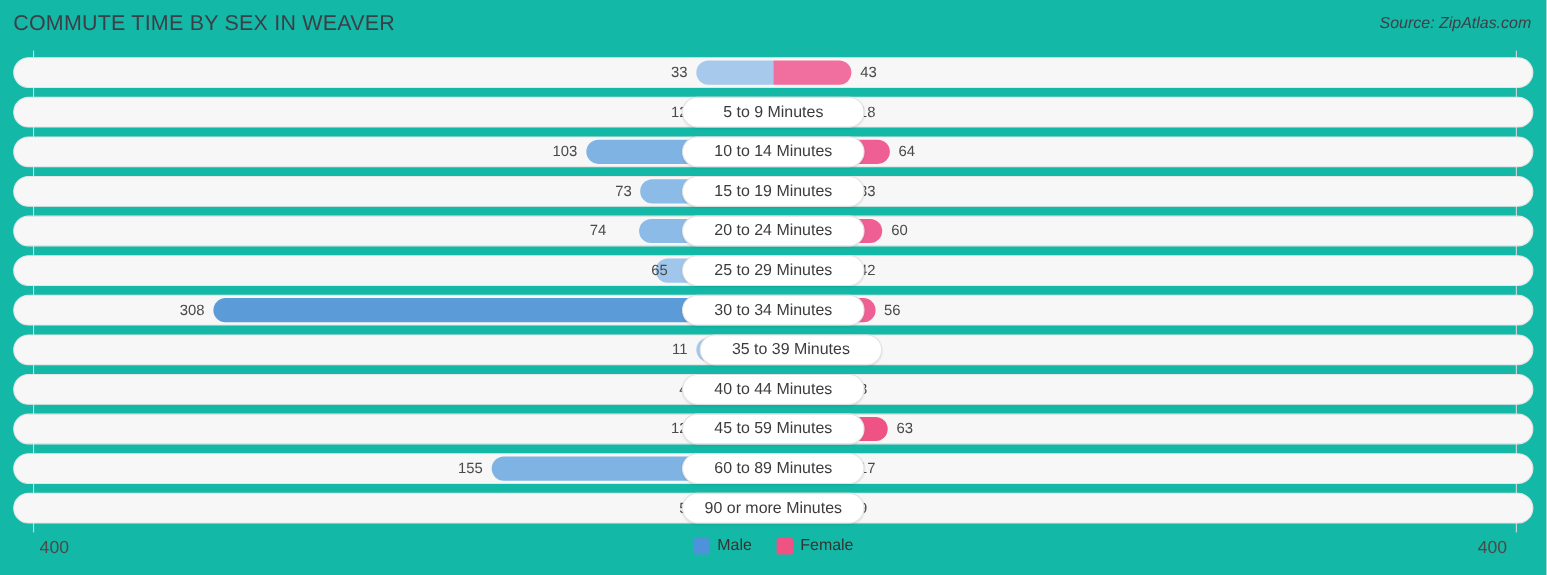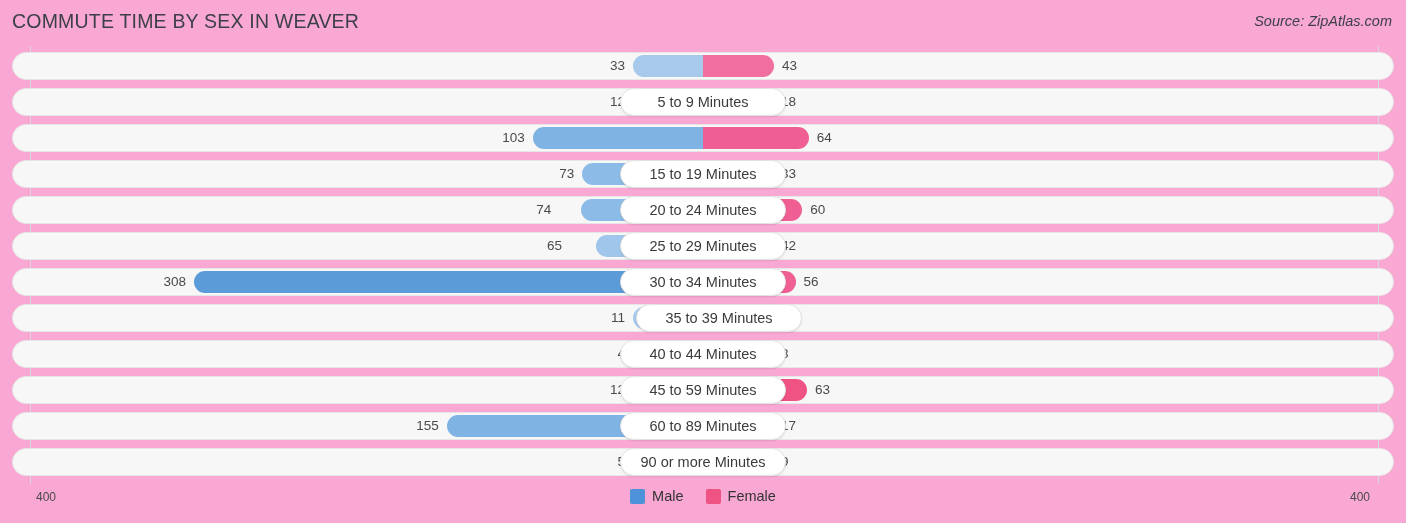--- a/index.html
+++ b/index.html
@@ -4,21 +4,21 @@
 <style>
   * { box-sizing: border-box; }
   html, body {
     margin: 0; padding: 0;
     width: 1406px; height: 523px;
     background: #ffffff;
     font-family: "Liberation Sans", sans-serif;
     overflow: hidden;
   }
 
-  #app { position: relative; width: 1406px; height: 523px; background: #f9a8d4; }
+  #app { position: relative; width: 1406px; height: 523px; background: #14b8a6; }
 
   
   .hdr { position: absolute; top: 0; left: 0; width: 1406px; height: 46px; }
   .title {
     position: absolute; left: 12px; top: 10px;
     font-size: 19.5px; color: #3c3f47; letter-spacing: .2px;
     white-space: nowrap;
   }
   .source {
     position: absolute; right: 14px; top: 13px;
@@ -68,21 +68,21 @@
     border-radius: 14px;
     display: flex; align-items: center; justify-content: center;
     box-shadow: 0 1px 2px rgba(0,0,0,.10);
     z-index: 4;
   }
   .cap span { font-size: 14.5px; color: #3b3b3b; white-space: nowrap; }
 
   
   .footer { position: absolute; left: 0; top: 484px; width: 1406px; height: 39px; }
   .axis-lab {
-    position: absolute; top: 6px; font-size: 12px; color: #4a4a4a;
+    position: absolute; top: 6px; font-size: 16px; color: #4a4a4a;
   }
   .axis-lab.l { left: 36px; }
   .axis-lab.r { right: 36px; }
 
   .legend {
     position: absolute; left: 0; top: 4px; width: 1406px;
     display: flex; align-items: center; justify-content: center; gap: 22px;
   }
   .lg-item { display: flex; align-items: center; gap: 7px; }
   .sw { width: 15px; height: 15px; border-radius: 2px; }
@@ -117,20 +117,23 @@
         <div class="cap" style="left: 608px; width: 166px;">
           <span>5 to 9 Minutes</span>
         </div>
       </div>
       <div class="row" style="top: 76px;">
         <div class="track"></div>
         <div class="bar male" style="left: 520.793px; width: 170.208px; background: rgb(126, 179, 228);"></div>
         <div class="bar female" style="left: 691px; width: 105.76px; background: rgb(239, 95, 147);"></div>
         <div class="val left" style="left: 454.793px; width: 58px;">103</div>
         <div class="val right" style="left: 804.76px;">64</div>
+        <div class="cap" style="left: 608px; width: 166px;">
+          <span>10 to 14 Minutes</span>
+        </div>
       </div>
       <div class="row" style="top: 112px;">
         <div class="track"></div>
         <div class="bar male" style="left: 570.367px; width: 120.632px; background: rgb(140, 187, 232);"></div>
         <div class="bar female" style="left: 691px; width: 70px; background: rgb(245, 133, 171);"></div>
         <div class="val left" style="left: 504.368px; width: 58px;">73</div>
         <div class="val right" style="left: 769px;">33</div>
         <div class="cap" style="left: 608px; width: 166px;">
           <span>15 to 19 Minutes</span>
         </div>
@@ -142,21 +145,21 @@
         <div class="val left" style="left: 502.715px; width: 58px; text-align: center;">74</div>
         <div class="val right" style="left: 798.15px;">60</div>
         <div class="cap" style="left: 608px; width: 166px;">
           <span>20 to 24 Minutes</span>
         </div>
       </div>
       <div class="row" style="top: 184px;">
         <div class="track"></div>
         <div class="bar male" style="left: 583.587px; width: 107.412px; background: rgb(160, 198, 235);"></div>
         <div class="bar female" style="left: 691px; width: 70px; background: rgb(241, 112, 159);"></div>
-        <div class="val left" style="left: 492px; width: 58px;">65</div>
+        <div class="val left" style="left: 537px; width: 58px;">65</div>
         <div class="val right" style="left: 769px;">42</div>
         <div class="cap" style="left: 608px; width: 166px;">
           <span>25 to 29 Minutes</span>
         </div>
       </div>
       <div class="row" style="top: 220px;">
         <div class="track"></div>
         <div class="bar male" style="left: 182.03px; width: 508.97px; background: rgb(91, 155, 216);"></div>
         <div class="bar female" style="left: 691px; width: 92.54px; background: rgb(239, 95, 147);"></div>
         <div class="val left" style="left: 116.03px; width: 58px;">308</div>

